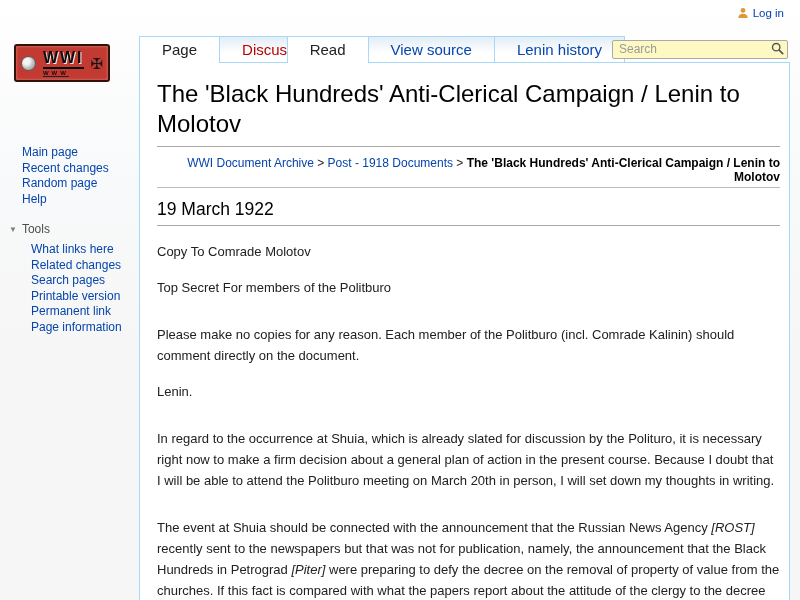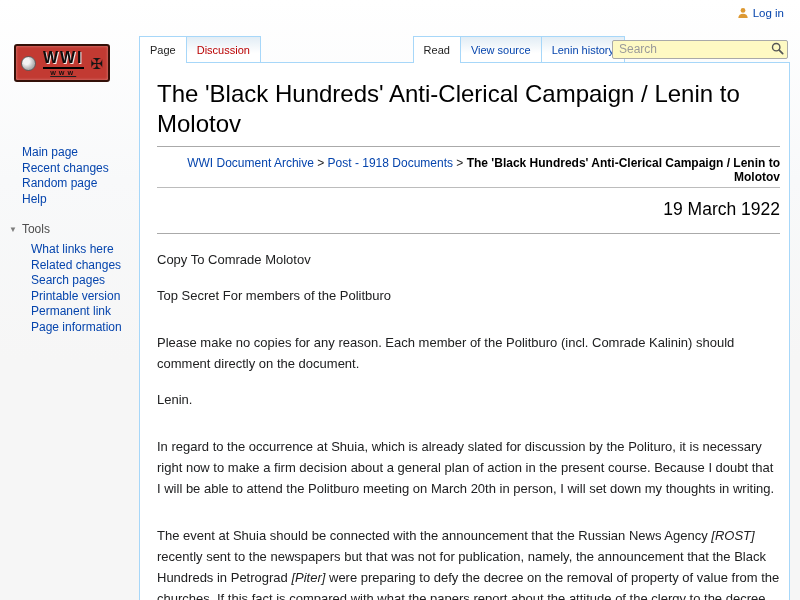--- a/index.html
+++ b/index.html
@@ -22,41 +22,41 @@
     margin:44px 0 0 14px; width:96px; height:38px;
     background:#c23a32; border:2px solid #331008; border-radius:3px;
     display:flex; align-items:center; justify-content:space-between; padding:0 5px;
     box-shadow:inset 0 0 3px rgba(255,255,255,.4); cursor:pointer;
   }
   .logo-circle {
     width:15px; height:15px; border-radius:50%;
     background:radial-gradient(circle at 35% 35%, #f4f4f4 25%, #b9b9b9 60%, #8c8c8c 100%);
     border:1.5px solid #5c5c5c;
   }
-  .logo-wwi { text-align:center; line-height:1;text-decoration:underline; }
+  .logo-wwi { text-align:left; line-height:1;text-decoration:underline; }
   .logo-wwi .big {
     font-size:16px; font-weight:bold; letter-spacing:2px; color:#0d0d0d;
     text-shadow:1px 1px 0 #f3e9e9; border-bottom:2px solid #000; padding-bottom:1px; display:inline-block;
   }
   .logo-wwi .small { display:block; font-size:6px; font-weight:bold; letter-spacing:3px; color:#0d0d0d; margin-top:1px; }
   .logo-cross { font-size:15px; color:#151515; line-height:1; }
 
   .nav { list-style:none; margin:63px 0 0 0; padding:0 0 0 22px; font-size:12px; }
   .nav li { line-height:15.5px; }
   .nav a { color:#0645ad; }
   .tools-header { margin:15px 0 0 9px; font-size:12px; color:#4d4d4d; display:flex; align-items:center; gap:5px; cursor:pointer; }
   .tools-header .arrow { font-size:8px; color:#7d7d7d; }
   .nav.tools { margin-top:6px; padding-left:31px; }
 
   
   .head { position:absolute; left:139px; right:10px; top:0; height:62px; }
   .tabs-left  { position:absolute; left:0;   bottom:0; display:flex; align-items:flex-end; }
   .tabs-right { position:absolute; right:165px; bottom:0; display:flex; align-items:flex-end; }
   .tab {
-    height:26px; line-height:26px; padding:0 10px; font-size:11px; white-space:nowrap;
+    height:26px; line-height:26px; padding:0 22px; font-size:15px; white-space:nowrap;
     background:linear-gradient(to bottom,#e2edf5 0%,#ffffff 65%);
     border:1px solid #a7d7f9; border-bottom:none; margin-left:-1px;
     color:#0645ad; cursor:pointer; position:relative;
   }
   .tab:first-child { margin-left:0; }
   .tab.selected { background:#ffffff; color:#222222; z-index:3; height:27px; margin-bottom:-1px; }
   .tab.new { color:#ba0000; }
 
   .search-box { position:absolute; right:2px; top:39px; width:176px; height:19px; }
   .search-box input {
@@ -75,21 +75,21 @@
   h1 {
     font-size:24px; font-weight:normal; line-height:30px; color:#000;
     margin:0; padding-bottom:7px; border-bottom:1px solid #aaa;
   }
   .breadcrumb { text-align:right; font-size:12px; color:#222; margin:9px 0 3px; }
   .breadcrumb .sep { color:#222; }
   .breadcrumb .current { font-weight:bold; color:#000; }
   .breadcrumb-rule { border:none; border-top:1px solid #bcbcbc; margin:3px 0 0 0; }
   h2 {
     font-size:17.5px; font-weight:normal; color:#000;
-    margin:11px 0 8px 0; padding-bottom:13px; border-bottom:1px solid #aaa;text-align:right;
+    margin:11px 0 8px 0; padding-bottom:5px; border-bottom:1px solid #aaa;
   }
   .doc p { font-size:13px; line-height:21px; margin:15px 0; color:#202122; }
   .doc p.extra-gap { margin-top:26px; }
   .doc .it { font-style:italic; }
 </style>
 </head>
 <body>
 
 <div class="personal">
   <svg class="user" width="12" height="12" viewBox="0 0 12 12">

